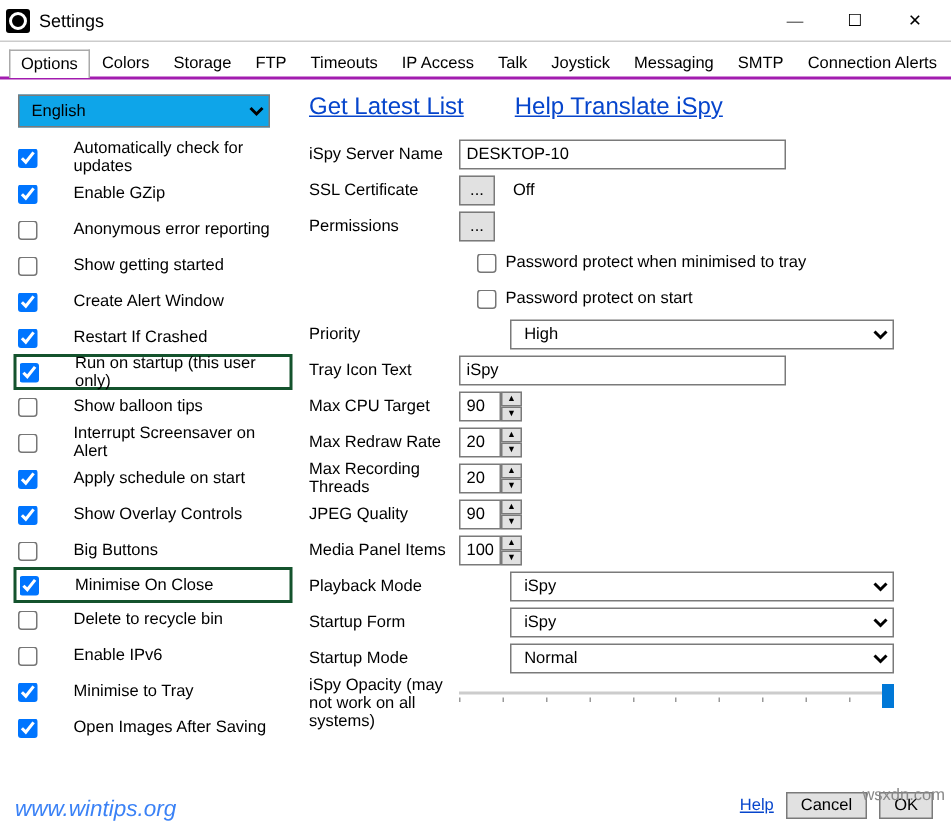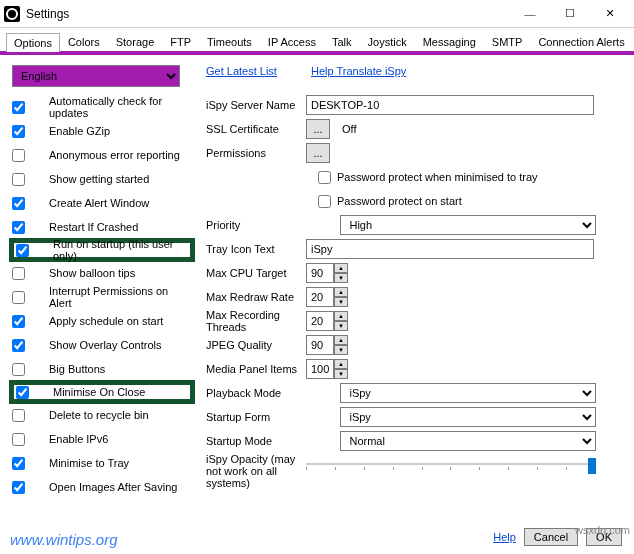--- a/index.html
+++ b/index.html
@@ -3,36 +3,36 @@
 <meta charset="utf-8">
 <style>
 * { box-sizing: border-box; font-family: "Segoe UI", Tahoma, sans-serif; }
 body { margin: 0; background: #fff; width: 634px; height: 554px; overflow: hidden; position: relative; }
 .titlebar { height: 28px; display: flex; align-items: center; padding: 0 4px; border-bottom: 1px solid #ccc; }
 .app-icon { width: 16px; height: 16px; background: #000; border-radius: 2px; display: flex; align-items: center; justify-content: center; margin-right: 6px; }
 .app-icon::after { content: ""; width: 8px; height: 8px; border: 2px solid #fff; border-radius: 50%; }
 .title-text { font-size: 12px; flex: 1; }
 .win-btns { display: flex; }
 .win-btn { width: 40px; height: 26px; display: flex; align-items: center; justify-content: center; font-size: 11px; font-family: "Segoe UI Symbol"; }
-.tabs { display: flex; border-bottom: 4px solid #a21caf; padding: 4px 6px 0; gap: 0; font-size: 11px; }
+.tabs { display: flex; border-bottom: 2px solid #a21caf; padding: 4px 6px 0; gap: 0; font-size: 11px; }
 .tab { padding: 3px 7px; border: 1px solid transparent; border-bottom: none; white-space: nowrap; }
 .tab.active { border-color: #aaa; background: #fff; position: relative; top: 1px; }
 .content { position: relative; padding: 8px 12px; height: 460px; }
-.lang-select { position: absolute; left: 12px; top: 10px; width: 168px; height: 22px; font-size: 11px; border: 1px solid #7a7a7a; background: #a21caf; padding: 0 4px; }
+.lang-select { position: absolute; left: 12px; top: 10px; width: 168px; height: 22px; font-size: 11px; border: 1px solid #7a7a7a; background: #0ea5e9; padding: 0 4px; }
 .left-col { position: absolute; left: 12px; top: 40px; width: 180px; }
 .chk-row { display: flex; align-items: center; height: 24px; font-size: 11px; gap: 24px; }
 .chk-row input[type=checkbox] { width: 13px; height: 13px; margin: 0; }
-.highlight { border: 5px solid #14532d; padding: 0 2px; margin: -1px -3px; }
-.links { position: absolute; left: 206px; top: 10px; display: flex; gap: 34px; font-size: 11px; }
+.highlight { border: 2px solid #14532d; padding: 0 2px; margin: -1px -3px; }
+.links { position: absolute; left: 206px; top: 10px; display: flex; gap: 34px; font-size: 16px; }
 .links a { color: #0645cc; text-decoration: underline; cursor: pointer; }
 .right-col { position: absolute; left: 206px; top: 38px; width: 390px; }
 .form-row { display: flex; align-items: center; height: 24px; font-size: 11px; }
 .form-label { width: 100px; }
 .form-row input[type=text], .form-row select { height: 20px; font-size: 11px; border: 1px solid #7a7a7a; padding: 0 4px; background: #fff; }
-.wide-input { width: 288px; }
+.wide-input { width: 218px; }
 .ellipsis-btn { width: 24px; height: 20px; font-size: 11px; border: 1px solid #7a7a7a; background: #e1e1e1; padding: 0; }
 .off-text { margin-left: 12px; }
 .pw-chk { display: flex; align-items: center; gap: 6px; margin-left: 12px; }
 .pw-chk input { width: 13px; height: 13px; margin: 0; }
 .sel { width: 270px; height: 20px; font-size: 11px; border: 1px solid #7a7a7a; background: #e9e9e9; margin-left: 40px; }
 .num-spin { display: flex; align-items: center; }
 .num-spin input { width: 28px; height: 20px; font-size: 11px; border: 1px solid #7a7a7a; text-align: left; padding: 0 3px; }
 .spin-btns { display: flex; flex-direction: column; }
 .spin-btns button { width: 14px; height: 10px; font-size: 6px; line-height: 6px; padding: 0; border: 1px solid #7a7a7a; background: #e1e1e1; }
 .opacity-row { display: flex; align-items: flex-start; height: 36px; }
@@ -113,21 +113,21 @@
     <div class="chk-row highlight">
         <input type="checkbox" checked="" style="">
         <span>Run on startup (this user only)</span>
       </div>
     <div class="chk-row">
         <input type="checkbox" style="">
         <span>Show balloon tips</span>
       </div>
     <div class="chk-row">
         <input type="checkbox" style="">
-        <span>Interrupt Permissions on Alert</span>
+        <span>Interrupt Screensaver on Alert</span>
       </div>
     <div class="chk-row">
         <input type="checkbox" checked="" style="">
         <span>Apply schedule on start</span>
       </div>
     <div class="chk-row">
         <input type="checkbox" checked="" style="">
         <span>Show Overlay Controls</span>
       </div>
     <div class="chk-row">

